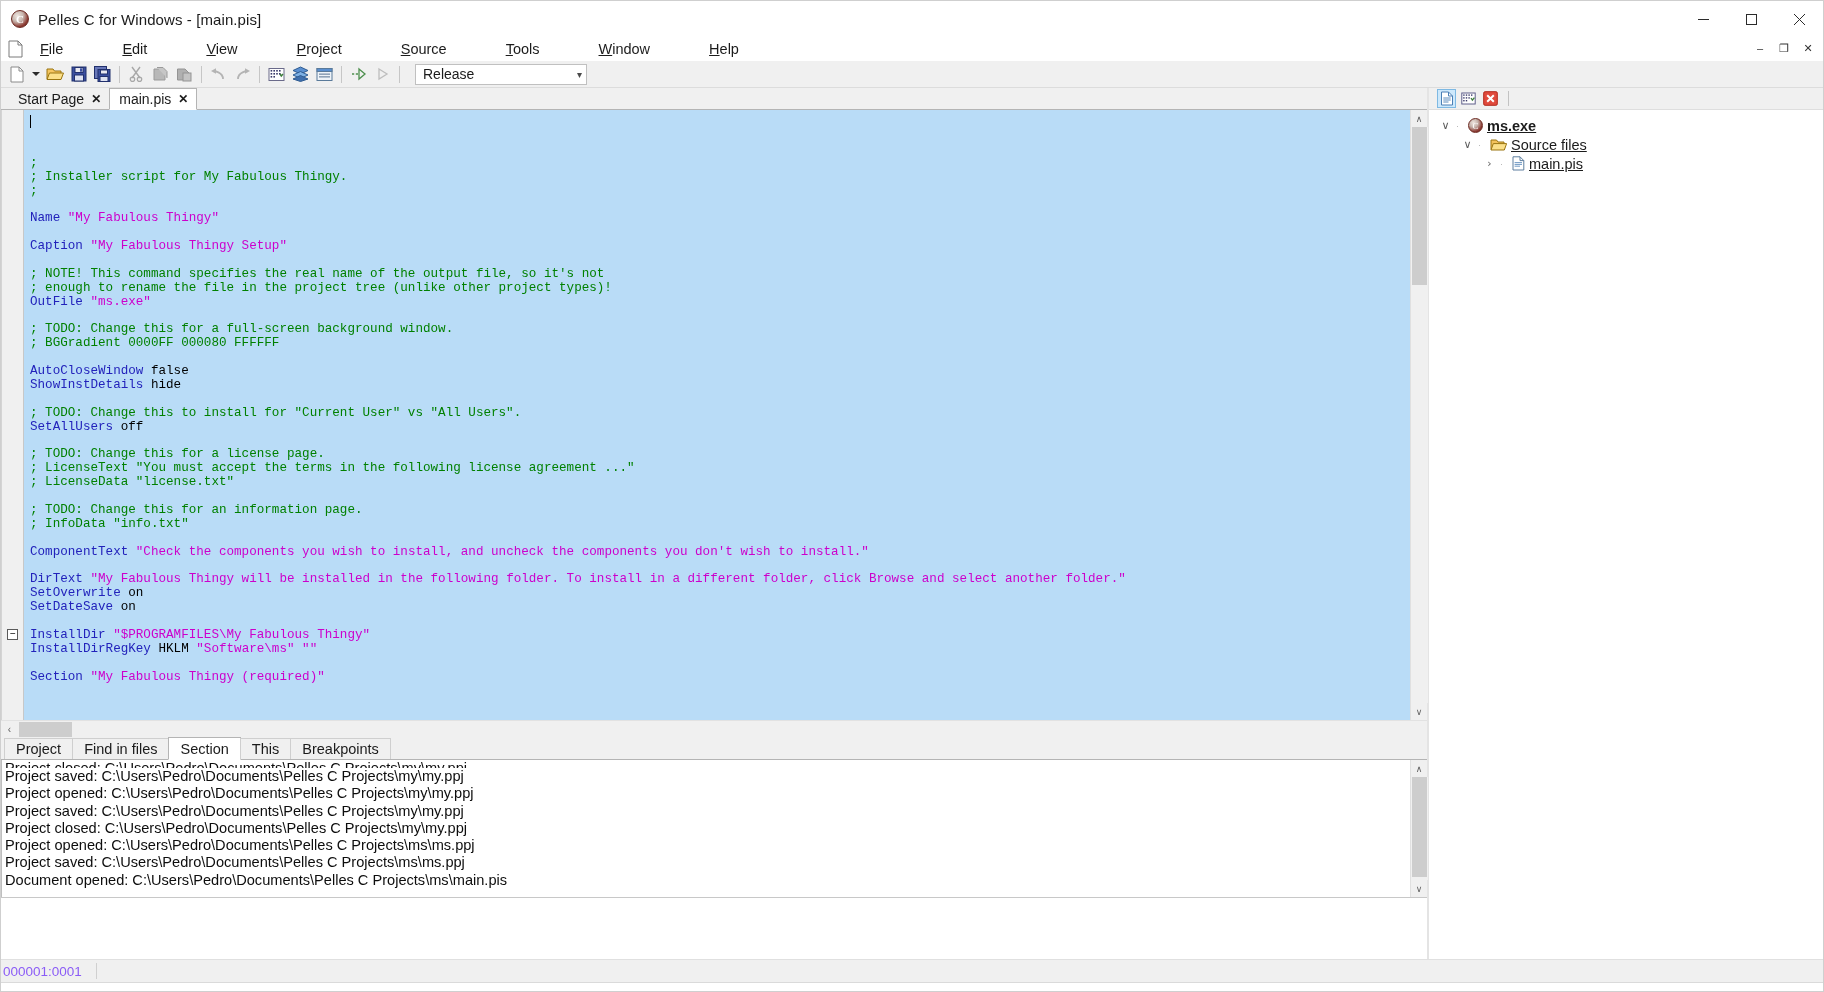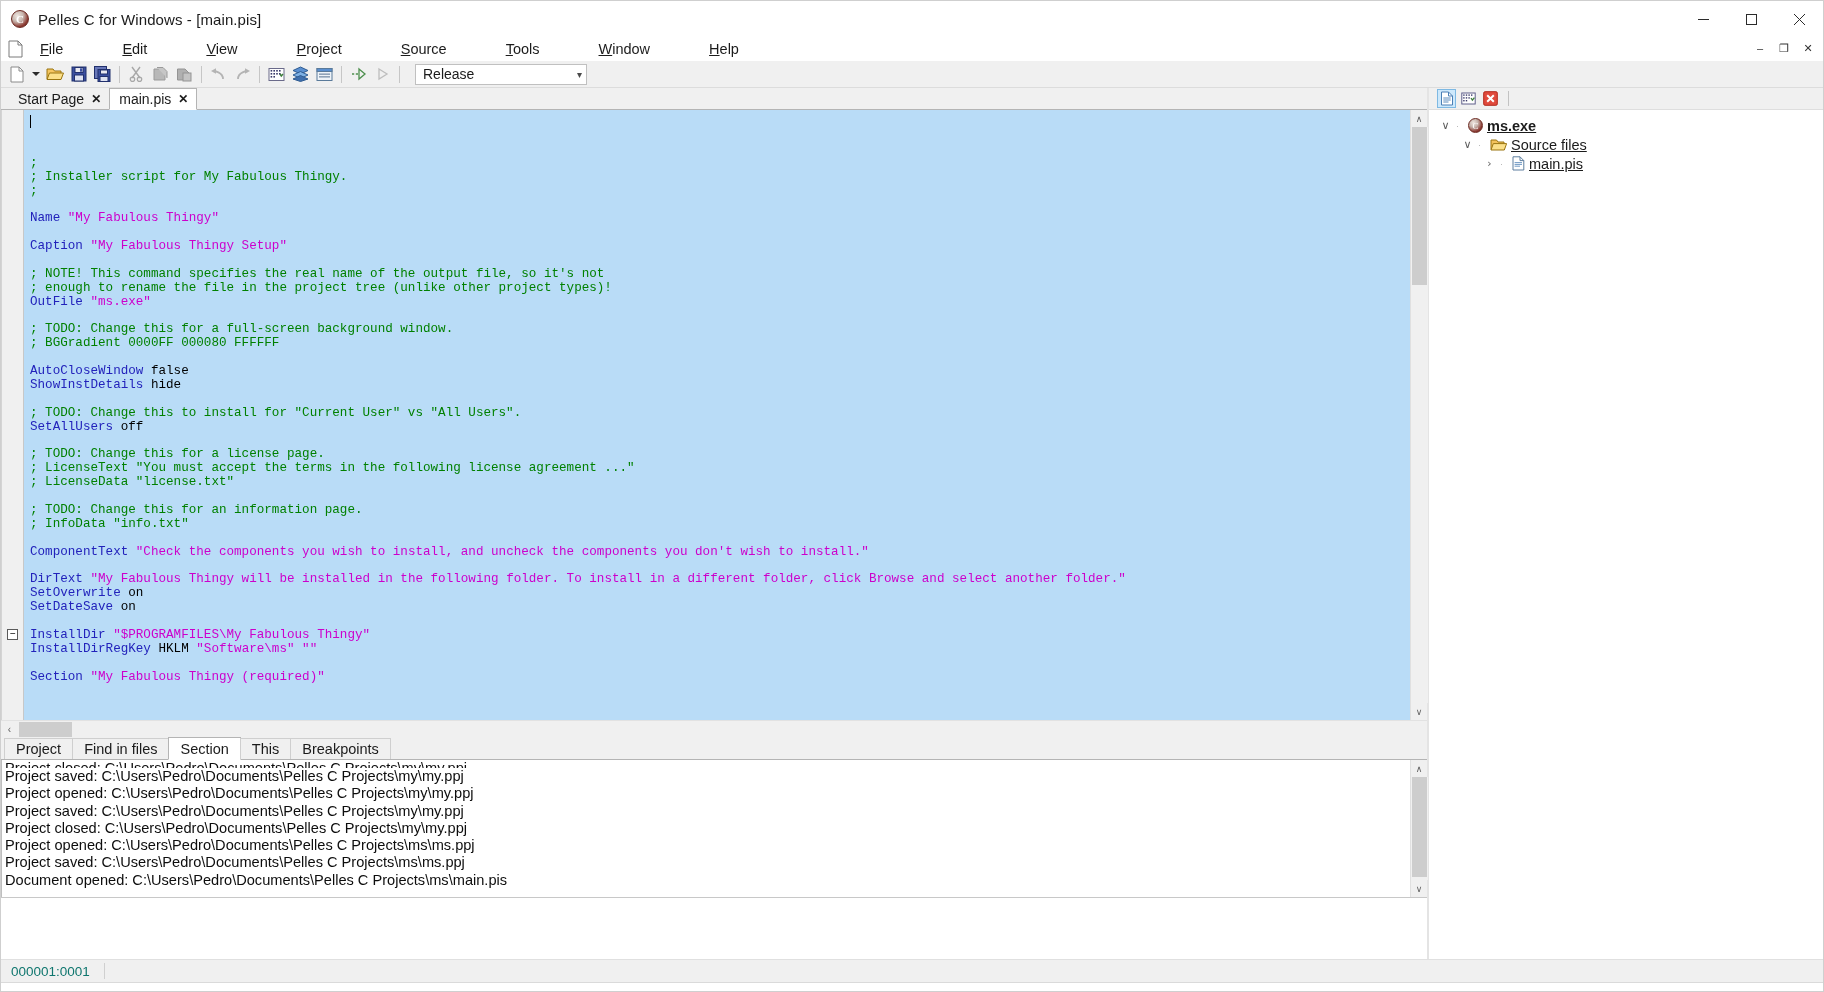--- a/index.html
+++ b/index.html
@@ -305,22 +305,22 @@
     border-left: 1px solid #bfbfbf;
   }
   .outlist .orow { height: 17.3px; white-space: nowrap; line-height: 17.3px; }
   .outlist .orow.clipped { height: 8px; overflow: hidden; line-height: 17.3px; }
 
   
   .statusbar {
     height: 23px; flex: 0 0 23px;
     background: #f0f0f0;
     display: flex; align-items: center;
-    font-size: 13.5px; color: #0f766e;
-    padding-left: 10px;
+    font-size: 13.5px; color: #8b5cf6;
+    padding-left: 2px;
     border-top: 1px solid #e0e0e0;
   }
   .status-cell { padding-right: 14px; }
   .status-sep { width: 1px; height: 16px; background: #d0d0d0; }
   .bottom-edge {
     height: 9px; flex: 0 0 9px;
     background: #ffffff;
     border-top: 1px solid #dadada;
   }
 </style>

